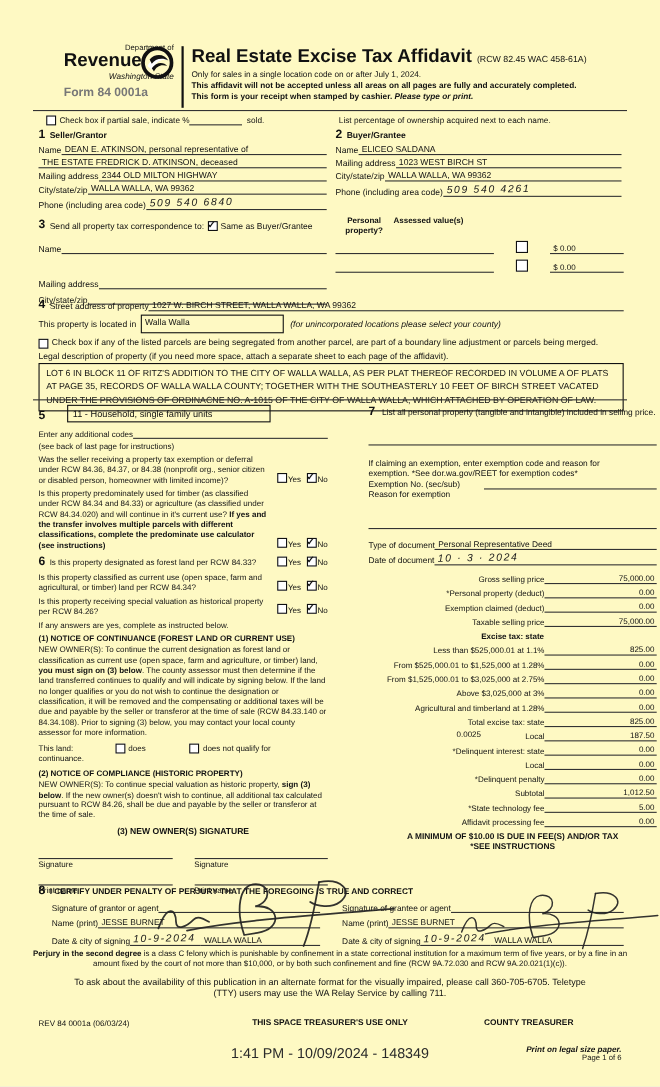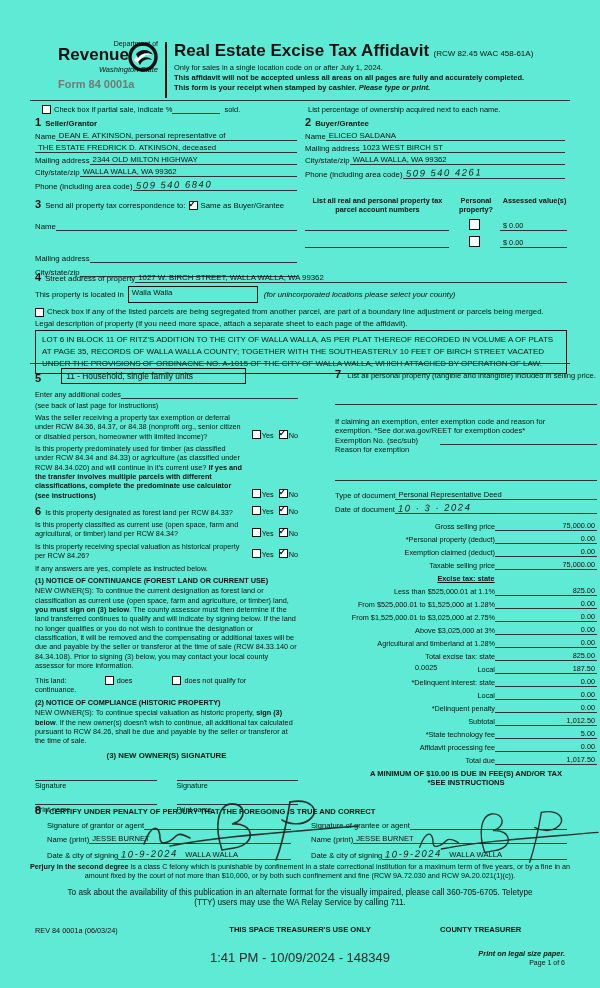--- a/index.html
+++ b/index.html
@@ -1,16 +1,16 @@
 <!DOCTYPE html>
 <html><head>
 <meta charset="utf-8">
 <style>
   html,body{margin:0;padding:0;background:#e8e8e8;}
-  #page{position:relative;width:600px;height:988px;background:#5eead4;font-family:"Liberation Sans",sans-serif;color:#111;overflow:hidden;}
+  #page{position:relative;width:600px;height:988px;background:#fef9c3;font-family:"Liberation Sans",sans-serif;color:#111;overflow:hidden;}
   .abs{position:absolute;}
   .b{font-weight:bold;}
   .i{font-style:italic;}
   .row{display:flex;align-items:flex-end;}
   .lab{white-space:nowrap;text-align:right;}
   .fl{flex:1;border-bottom:1px solid #333;min-height:1px;}
   .val{border-bottom:1px solid #333;padding:0 3px;white-space:nowrap;}
   .cb{display:inline-block;width:7px;height:7px;border:1px solid #111;position:relative;vertical-align:-1px;background:#fff;flex:0 0 auto;}
   .cb.big{width:9px;height:9px;}
   .cb.checked::after{content:"✓";position:absolute;left:-1px;top:-3px;font-size:9px;font-weight:bold;color:#111;}
@@ -125,21 +125,20 @@
         <span class="val fl"></span>
       </div>
     <div class="row" style="margin-top:5px;">
         <span class="lab">City/state/zip</span>
         <span class="val fl"></span>
       </div>
   </div>
 
   <div class="abs" style="left:305px;top:196px;width:262px;font-size:7.3px;">
     <div style="display:flex;text-align:center;font-weight:bold;">
-      <div style="width:145px;">List all real and personal property tax parcel account numbers</div>
       <div style="width:52px;">Personal property?</div>
       <div style="width:65px;">Assessed value(s)</div>
     </div>
     <div class="row" style="margin-top:4px;height:13px;">
       <div class="val" style="width:140px;"></div>
       <div style="width:52px;text-align:center;"><span class="cb big"></span></div>
       <div class="val" style="width:62px;text-align:left;">$ 0.00</div>
     </div>
     <div class="row" style="margin-top:4px;height:13px;">
       <div class="val" style="width:140px;"></div>
@@ -281,21 +280,21 @@
           <span class="mval">0.00</span>
         </div>
       <div class="mrow">
           <span class="mlab">Exemption claimed (deduct)</span>
           <span class="mval">0.00</span>
         </div>
       <div class="mrow">
           <span class="mlab">Taxable selling price</span>
           <span class="mval">75,000.00</span>
         </div>
-      <div class="mrow b" style="justify-content:center;text-decoration:underline;">
+      <div class="mrow b" style="justify-content:center;">
           <span style="margin:0 auto;">Excise tax: state</span>
         </div>
       <div class="mrow">
           <span class="mlab">Less than $525,000.01 at 1.1%</span>
           <span class="mval">825.00</span>
         </div>
       <div class="mrow">
           <span class="mlab">From $525,000.01 to $1,525,000 at 1.28%</span>
           <span class="mval">0.00</span>
         </div>
@@ -336,24 +335,20 @@
           <span class="mlab">Subtotal</span>
           <span class="mval">1,012.50</span>
         </div>
       <div class="mrow">
           <span class="mlab">*State technology fee</span>
           <span class="mval">5.00</span>
         </div>
       <div class="mrow">
           <span class="mlab">Affidavit processing fee</span>
           <span class="mval">0.00</span>
-        </div>
-      <div class="mrow">
-          <span class="mlab">Total due</span>
-          <span class="mval">1,017.50</span>
         </div>
     </div>
     <div class="b" style="text-align:center;margin-top:4px;font-size:7.6px;">A MINIMUM OF $10.00 IS DUE IN FEE(S) AND/OR TAX</div>
     <div class="b" style="text-align:center;font-size:7.6px;">*SEE INSTRUCTIONS</div>
   </div>
 
   <div class="abs" style="left:35px;top:804px;width:532px;font-size:7.6px;">
     <div><span class="secnum">8</span><span class="b">I CERTIFY UNDER PENALTY OF PERJURY THAT THE FOREGOING IS TRUE AND CORRECT</span></div>
     <div style="display:flex;gap:20px;margin-top:5px;">
       <div style="flex:1;">

